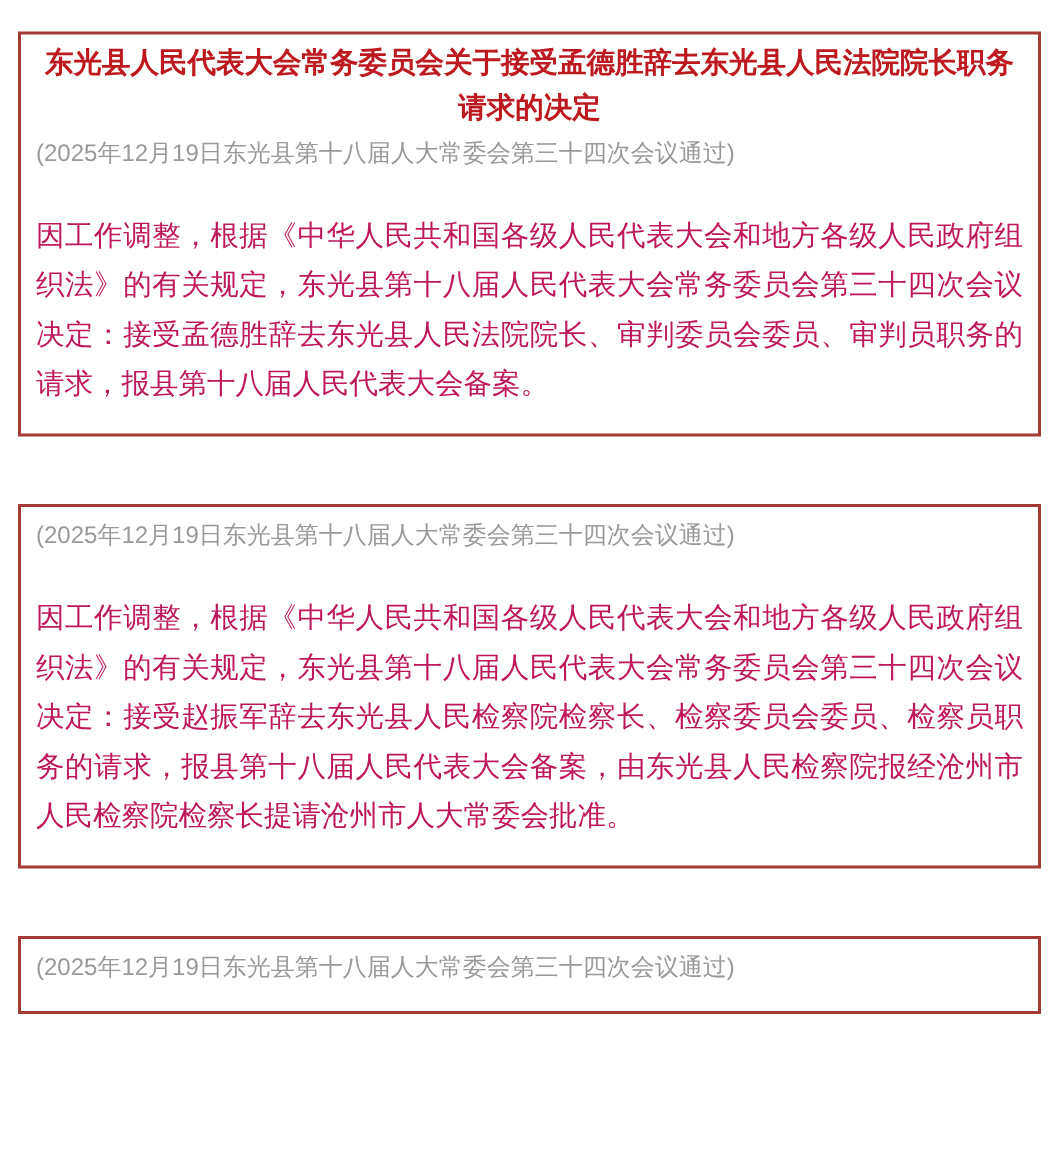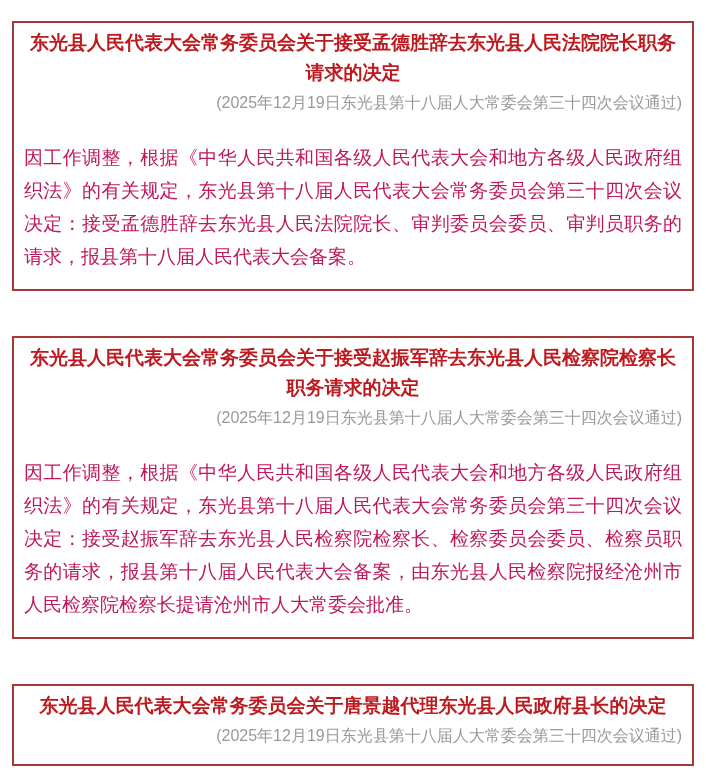--- a/index.html
+++ b/index.html
@@ -27,21 +27,21 @@
     font-weight: bold;
     font-size: 19px;
     line-height: 30px;
     text-align: center;
     margin: 0;
   }
   .notice-date {
     color: #999999;
     font-size: 16px;
     line-height: 24px;
-    text-align: right;
+    text-align: left;
     margin-top: 3px;
   }
   .notice-body {
     color: #be185d;
     font-size: 19px;
     line-height: 33px;
     text-align: justify;
     margin-top: 26px;
   }
 </style>
@@ -50,24 +50,22 @@
 
 <div class="page">
 
   <article class="notice">
     <h2 class="notice-title">东光县人民代表大会常务委员会关于接受孟德胜辞去东光县人民法院院长职务请求的决定</h2>
     <div class="notice-date">(2025年12月19日东光县第十八届人大常委会第三十四次会议通过)</div>
     <div class="notice-body">因工作调整，根据《中华人民共和国各级人民代表大会和地方各级人民政府组织法》的有关规定，东光县第十八届人民代表大会常务委员会第三十四次会议决定：接受孟德胜辞去东光县人民法院院长、审判委员会委员、审判员职务的请求，报县第十八届人民代表大会备案。</div>
   </article>
 
   <article class="notice">
-    <h2 class="notice-title">东光县人民代表大会常务委员会关于接受赵振军辞去东光县人民检察院检察长职务请求的决定</h2>
     <div class="notice-date">(2025年12月19日东光县第十八届人大常委会第三十四次会议通过)</div>
     <div class="notice-body">因工作调整，根据《中华人民共和国各级人民代表大会和地方各级人民政府组织法》的有关规定，东光县第十八届人民代表大会常务委员会第三十四次会议决定：接受赵振军辞去东光县人民检察院检察长、检察委员会委员、检察员职务的请求，报县第十八届人民代表大会备案，由东光县人民检察院报经沧州市人民检察院检察长提请沧州市人大常委会批准。</div>
   </article>
 
   <article class="notice">
-    <h2 class="notice-title">东光县人民代表大会常务委员会关于唐景越代理东光县人民政府县长的决定</h2>
     <div class="notice-date">(2025年12月19日东光县第十八届人大常委会第三十四次会议通过)</div>
 
   </article>
 
 </div>
 
 </body></html>

